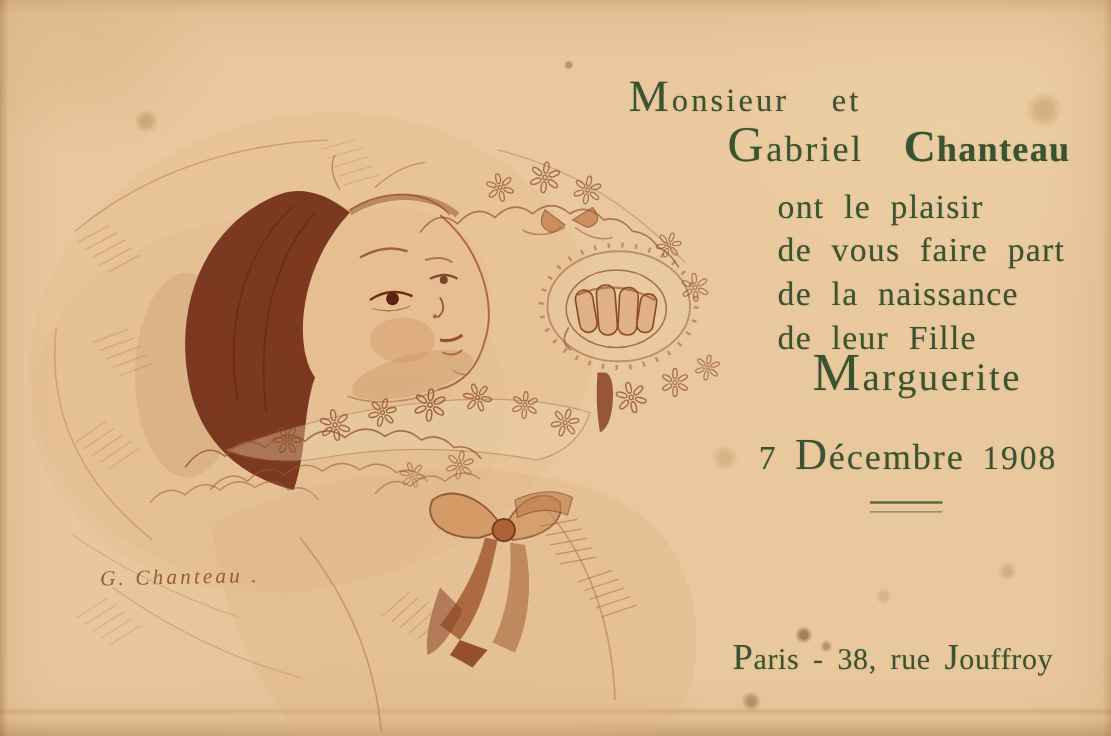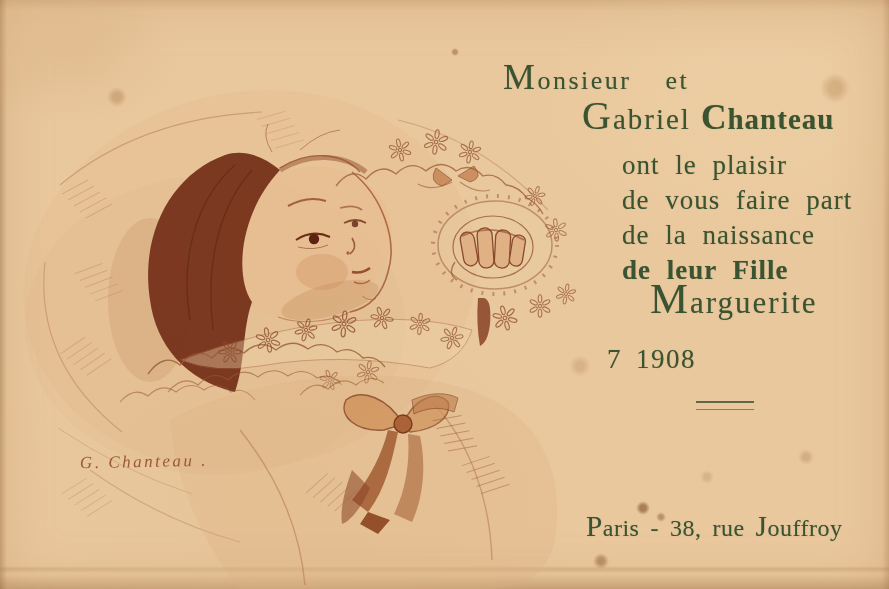--- a/index.html
+++ b/index.html
@@ -38,25 +38,25 @@
     position:absolute;left:80px;top:452px;
     font-style:italic;font-size:17px;letter-spacing:2.5px;
     color:#9a5a32;transform:rotate(-1.2deg);white-space:nowrap;
   }
   .ink{color:#3a5330;text-shadow:0 0 1px rgba(54,80,46,.35);white-space:nowrap;line-height:1;}
   .row{position:absolute;display:flex;align-items:baseline;}
   .bigcap::first-letter{font-size:1.38em;}
   .midcap::first-letter{font-size:1.22em;}
 
   .monsieur{left:503px;top:60px;gap:34px;font-size:26px;letter-spacing:2.5px;}
-  .nameline{left:582px;top:96px;gap:10px;}
+  .nameline{left:582px;top:96px;gap:32px;}
   .firstname{font-size:29px;letter-spacing:2px;}
   .lastname{font-size:29px;letter-spacing:1px;font-weight:bold;}
   .bodyline{position:absolute;left:622px;font-size:27px;letter-spacing:1px;word-spacing:8px;}
-  .b0{top:152px;text-align:center;} .b1{top:187px;} .b2{top:222px;} .b3{top:257px;font-weight:bold;}
+  .b0{top:152px;text-align:center;} .b1{top:187px;} .b2{top:222px;} .b3{top:257px;}
   .childname{position:absolute;left:650px;top:278px;font-size:31px;letter-spacing:2px;text-align:right;}
   .dateline{left:607px;top:346px;gap:14px;font-size:27px;letter-spacing:1.5px;}
   .datemonth{font-size:29px;}
   .divider{
     position:absolute;left:696px;top:401px;width:58px;height:6px;
     border-top:2px solid rgba(58,83,48,.8);
     border-bottom:1px solid rgba(58,83,48,.6);
   }
   .addressline{left:586px;top:512px;gap:11px;font-size:24px;letter-spacing:.5px;}
 </style>
@@ -202,20 +202,21 @@
 
     <div class="ink bodyline b0">ont le plaisir</div>
     <div class="ink bodyline b1">de vous faire part</div>
     <div class="ink bodyline b2">de la naissance</div>
     <div class="ink bodyline b3">de leur Fille</div>
 
     <div class="ink childname bigcap">Marguerite</div>
 
     <div class="row ink dateline">
       <span>7</span>
+      <span class="datemonth midcap">Décembre</span>
       <span>1908</span>
     </div>
 
     <div class="divider"></div>
 
     <div class="row ink addressline">
       <span class="midcap">Paris</span>
       <span>-</span>
       <span>38,</span>
       <span>rue</span>

